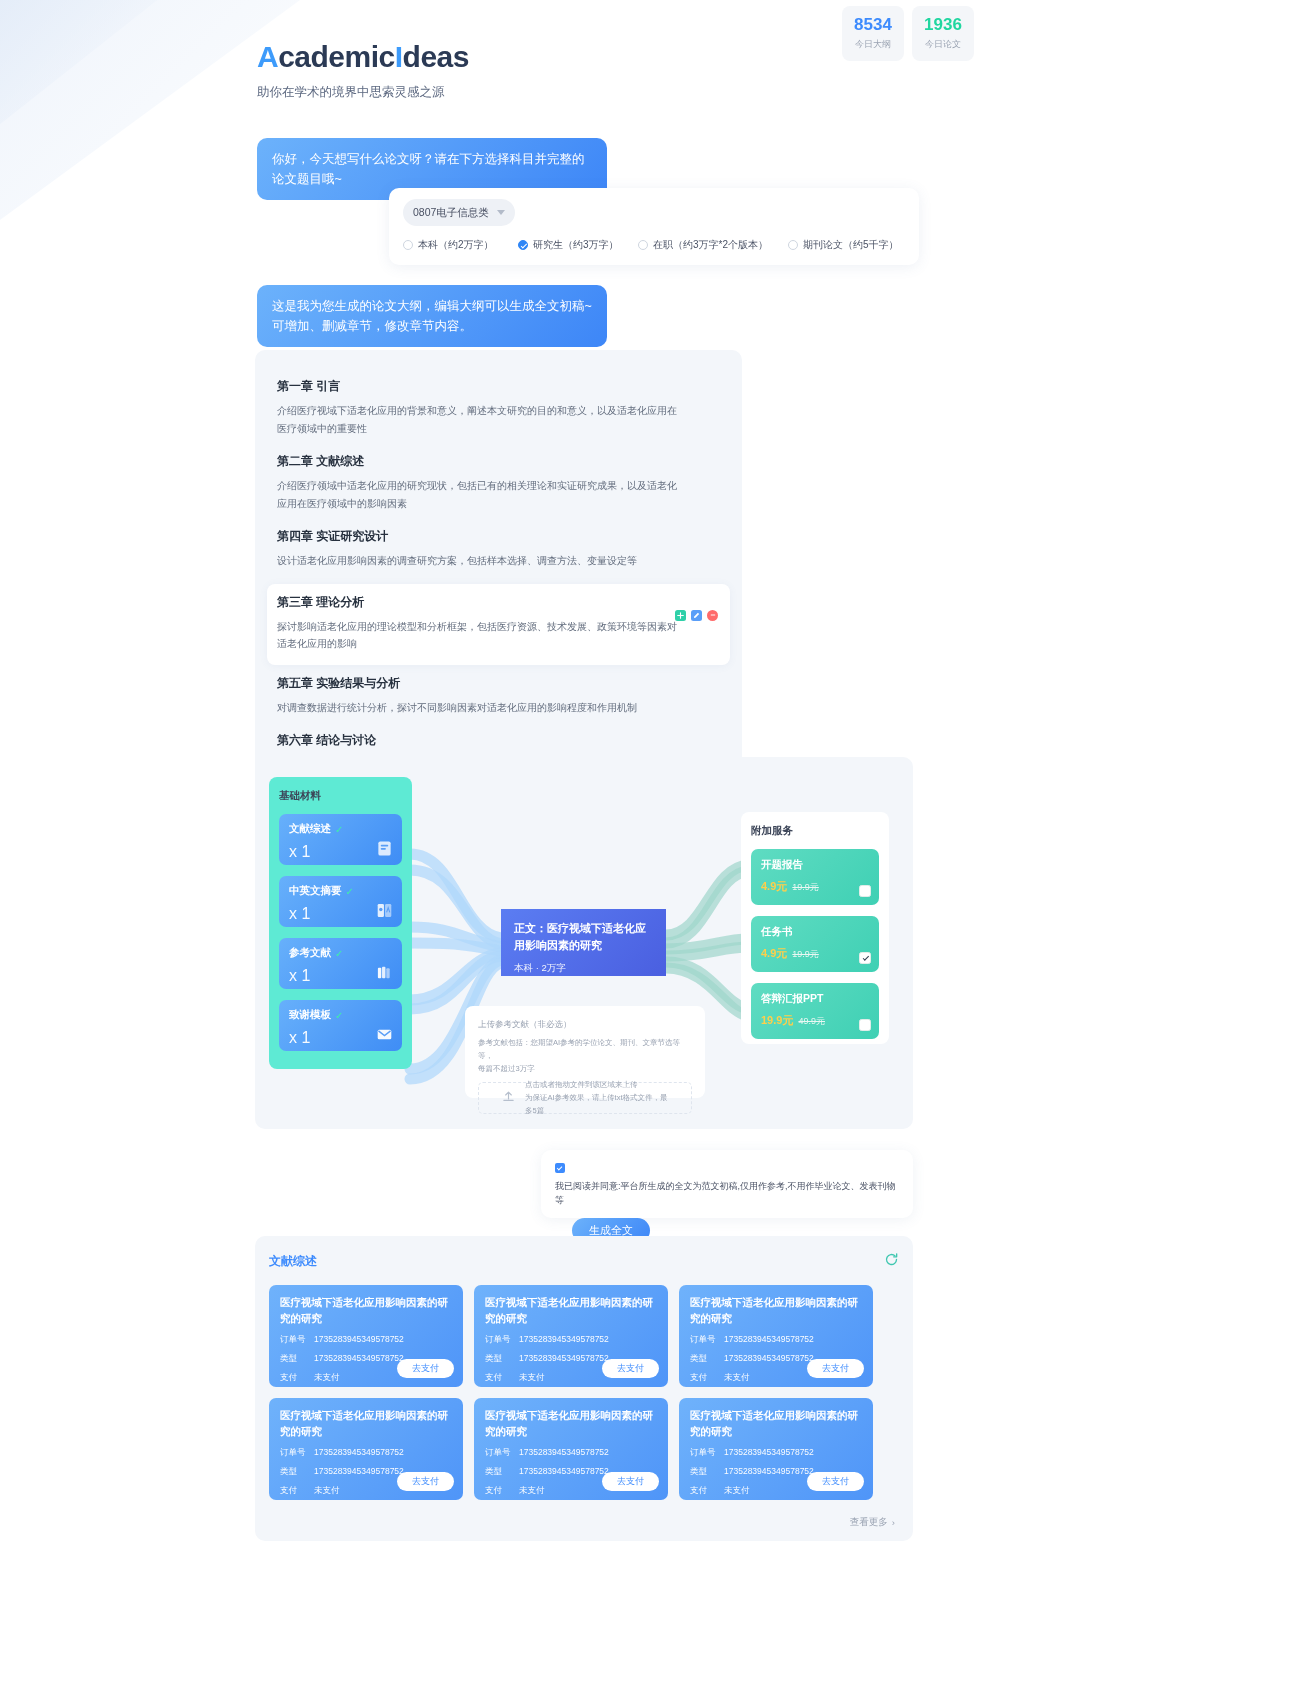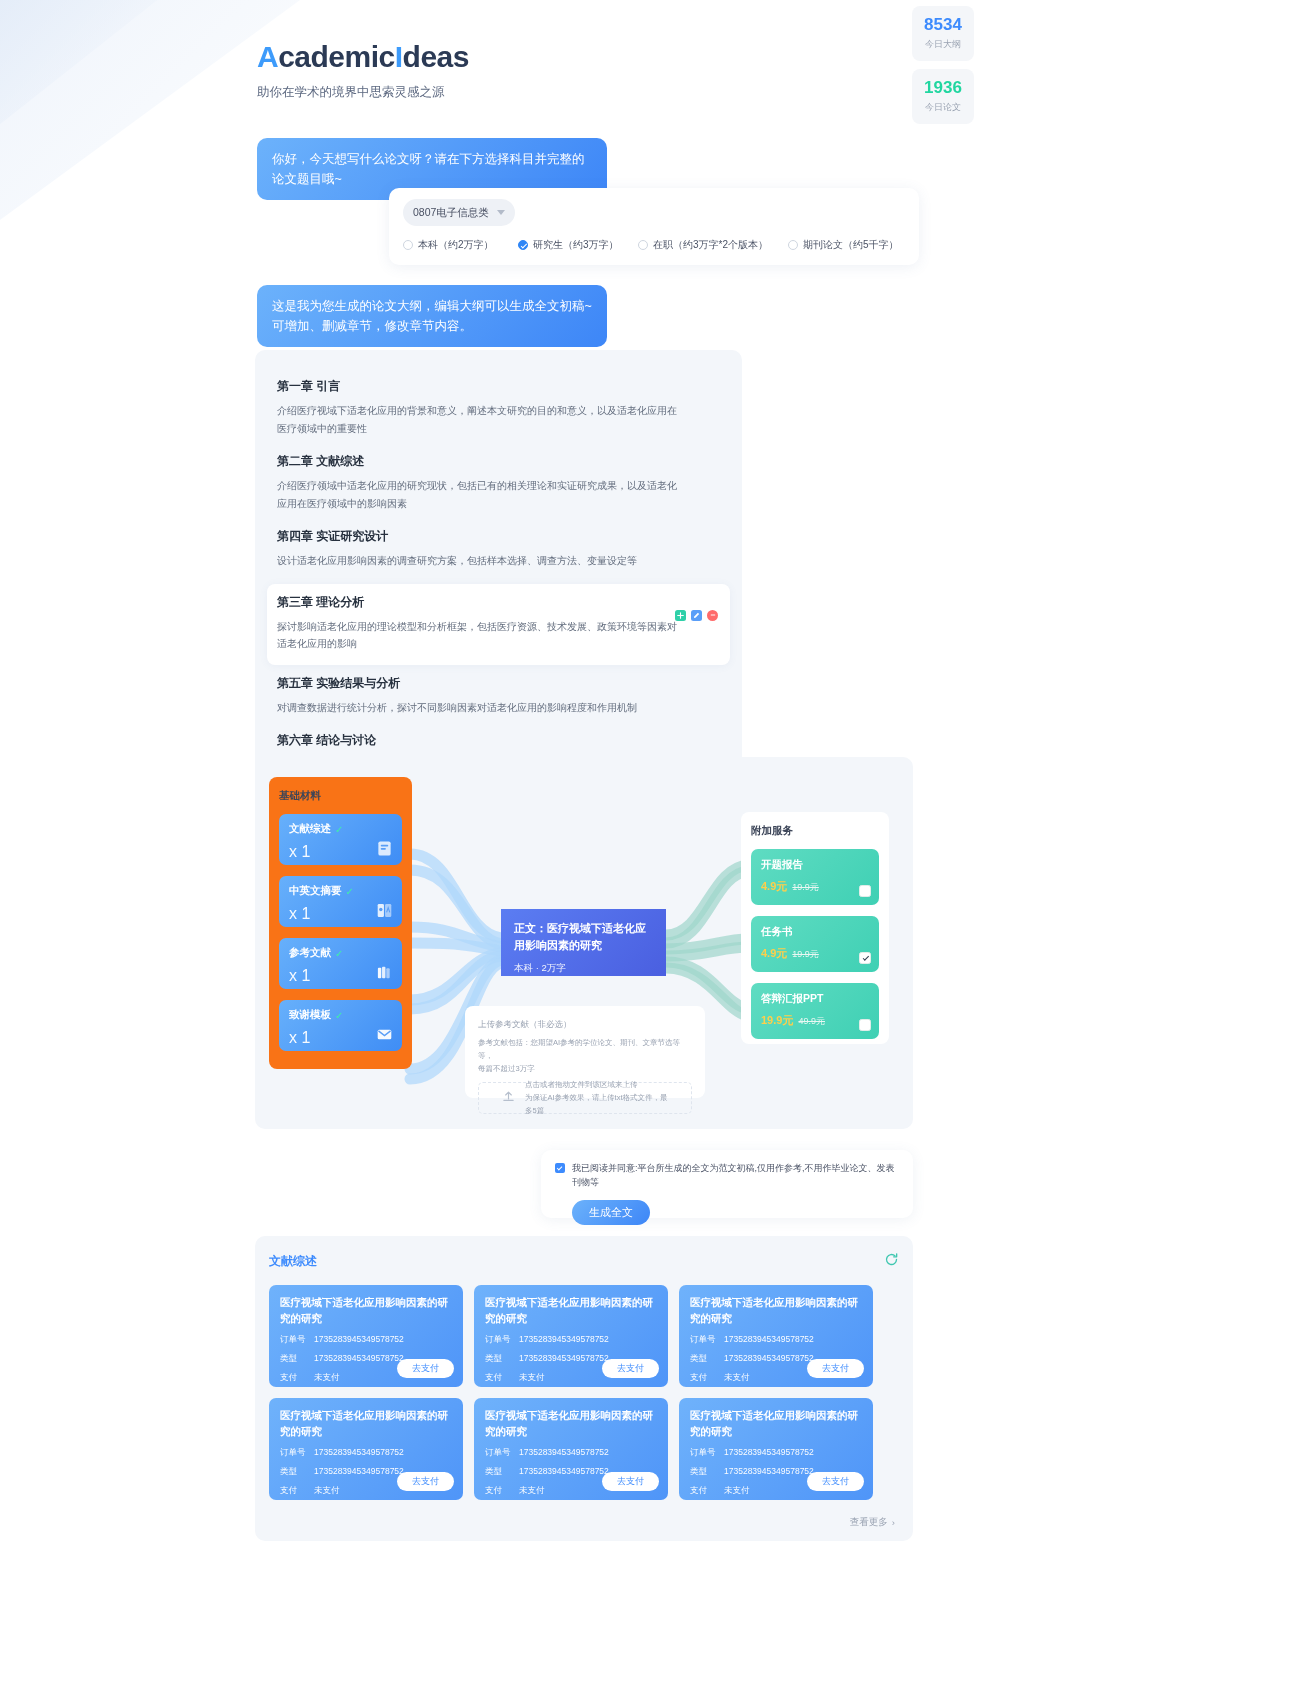--- a/index.html
+++ b/index.html
@@ -34,21 +34,21 @@
     position:absolute; left:1180px; top:0; width:115px; height:1705px;
     background:#ffffff;
   }
 
   
   .brand { position: absolute; left: 257px; top: 40px; }
   .brand-title { font-size: 30px; font-weight: 800; letter-spacing: -0.5px; color: #2b3a55; line-height: 1.1; }
   .brand-title .accent { color: #3d9bfb; }
   .brand-sub { margin-top: 11px; font-size: 12.5px; color: #5c6880; }
 
-  .stats { position: absolute; right: 206px; top: 6px; display: flex; flex-direction: column; gap: 8px; }
+  .stats { position: absolute; right: 206px; top: 6px; display: flex; flex-direction: row; gap: 8px; }
   .stat-card {
     width: 62px; height: 55px; background: #f4f6f9; border-radius: 8px;
     display: flex; flex-direction: column; align-items: center; justify-content: center;
   }
   .stat-num { font-size: 17px; font-weight: 700; line-height: 1; }
   .stat-num.blue { color: #3d8bfd; }
   .stat-num.green { color: #21d6a0; }
   .stat-lab { font-size: 9px; color: #9aa3b2; margin-top: 5px; }
 
   
@@ -122,21 +122,21 @@
   .act.red   { background: #ff6b6b; border-radius: 50%; }
   .act svg { display:block; }
 
   
   .flow {
     position: absolute; left: 255px; top: 757px; width: 658px; height: 372px;
     background: #f3f6fa; border-radius: 10px;
   }
   .mat-panel {
     position: absolute; left: 14px; top: 20px; width: 143px; height: 292px;
-    background: #f97316; border-radius: 8px; padding: 12px 10px;
+    background: #5eead4; border-radius: 8px; padding: 12px 10px;
   }
   .panel-title { font-size: 10.5px; color: #3c4558; font-weight: 600; }
   .mat-card {
     width: 123px; height: 51px; border-radius: 7px; margin-top: 11px;
     background: linear-gradient(135deg,#67b0fb 0%, #3f8df5 100%);
     color: #fff; padding: 8px 10px; position: relative; cursor: pointer;
   }
   .mat-name { font-size: 10.5px; font-weight: 600; display:flex; align-items:center; gap:4px;}
   .tick { color: #3ff0a7; font-size: 10px; font-weight: 700; }
   .mat-qty { font-size: 16px; margin-top: 7px; opacity: .95; }
@@ -191,21 +191,21 @@
   .up-drop .txt { font-size: 7.5px; color: #9aa3b2; line-height: 1.7; }
 
   .flow-svg { position: absolute; left: 0; top: 0; width: 658px; height: 372px; pointer-events: none; }
 
   
   .agree-card {
     position: absolute; left: 541px; top: 1150px; width: 372px; height: 68px;
     background: #fff; border-radius: 10px; box-shadow: 0 2px 14px rgba(80,110,160,.09);
     padding: 12px 14px;
   }
-  .agree-row { display: flex; align-items: flex-start; gap: 7px; }
+  .agree-row { display: flex; align-items: flex-start; gap: 7px; flex-direction: column; }
   .chk-sq {
     width: 10px; height: 10px; border-radius: 2px; background: #3d8bfd; flex: none; position: relative; margin-top: 1px;
   }
   .chk-sq:after {
     content:""; position:absolute; left:2.2px; top:2.7px; width:4.4px; height:2px;
     border-left:1.3px solid #fff; border-bottom:1.3px solid #fff; transform: rotate(-45deg);
   }
   .agree-text { font-size: 9px; color: #4a5265; line-height: 1.5; }
   .gen-full {
     margin-top: 11px; margin-left: 17px; width: 78px; height: 25px; border-radius: 13px;

